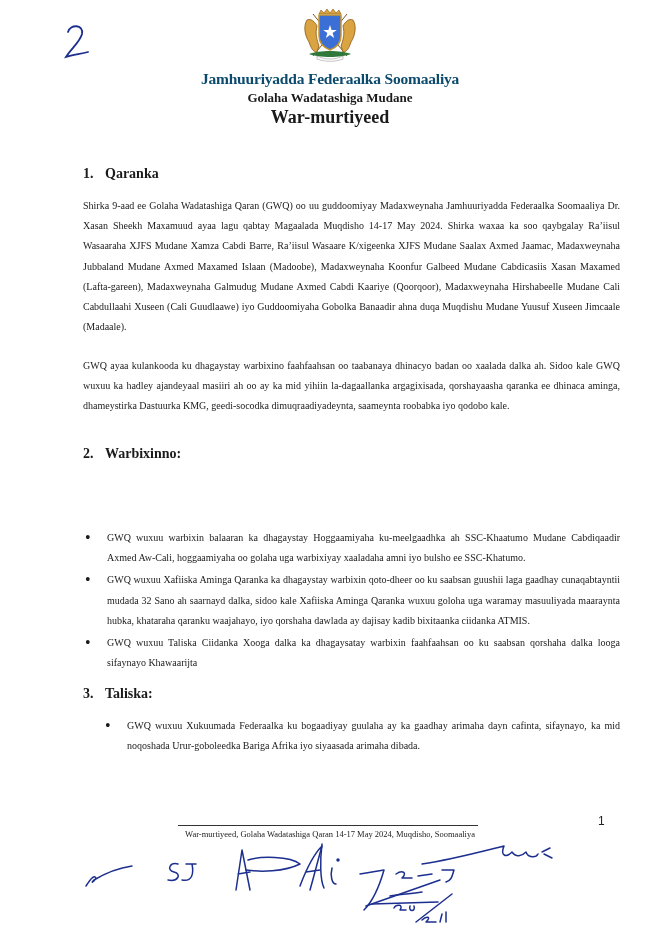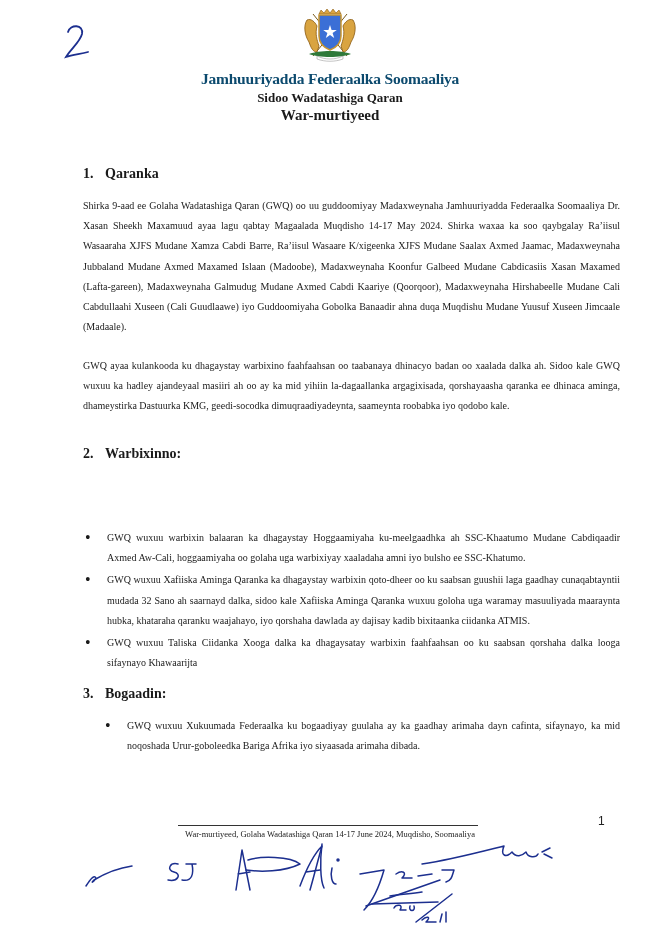--- a/index.html
+++ b/index.html
@@ -4,21 +4,21 @@
 <style>
   html, body { margin: 0; padding: 0; background: #ffffff; }
   body { width: 660px; height: 933px; position: relative; overflow: hidden;
          font-family: "Liberation Serif", "DejaVu Serif", serif; color: #1a1a1a; }
   .abs { position: absolute; }
   .handwritten-number { left: 60px; top: 22px; width: 30px; height: 40px; }
   .emblem { left: 299px; top: 6px; width: 62px; height: 58px; }
   .header { left: 0; width: 660px; text-align: center; }
   .title { top: 70px; font-size: 15.5px; font-weight: bold; color: #0c4a6e; letter-spacing: -0.2px; }
   .subtitle { top: 90px; font-size: 13px; font-weight: bold; color: #1a1a1a; }
-  .subtitle2 { top: 107px; font-size: 15px; font-weight: bold; color: #1a1a1a; }
+  .subtitle2 { top: 107px; font-size: 18px; font-weight: bold; color: #1a1a1a; }
   .content { left: 83px; width: 537px; font-size: 10px; line-height: 20.2px; }
   .section-heading { font-weight: bold; font-size: 14px; }
   .section-heading .num { display: inline-block; width: 22px; }
   p.para { margin: 0; text-align: justify; }
   ul.bullets { list-style: none; margin: 0; padding: 0; }
   ul.bullets li { position: relative; padding-left: 24px; text-align: justify; margin-bottom: 2px; }
   ul.bullets li::before { content: "•"; position: absolute; left: 2px; top: 0; font-size: 16px; }
   .underline-squiggle { text-decoration: underline wavy #4a5ab8; text-decoration-thickness: 1px; }
   .footer-line { left: 178px; top: 825px; width: 300px; height: 0; border-top: 1px solid #333; }
   .footer-text { left: 120px; top: 829px; width: 420px; text-align: center; font-size: 8.5px; color: #222; }
@@ -45,48 +45,48 @@
 
   <path d="M20 9 L42 9 L42 30 C 42 38, 36 42, 31 44 C 26 42, 20 38, 20 30 Z" fill="#3b6fd6" stroke="#c9962f" stroke-width="1.5"></path>
 
   <polygon points="31,19 32.6,24 37.8,24 33.6,27 35.2,32 31,29 26.8,32 28.4,27 24.2,24 29.4,24" fill="#ffffff"></polygon>
 
   <path d="M10 48 C 20 44, 42 44, 52 48 C 42 52, 20 52, 10 48 Z" fill="#2f7a3a"></path>
   <path d="M18 50 C 26 54, 36 54, 44 50 L 44 53 C 36 56, 26 56, 18 53 Z" fill="#ffffff" stroke="#888" stroke-width="0.5"></path>
 </svg>
 
 <div class="abs header title">Jamhuuriyadda Federaalka Soomaaliya</div>
-<div class="abs header subtitle">Sidoo Wadatashiga Qaran</div>
+<div class="abs header subtitle">Golaha Wadatashiga Mudane</div>
 <div class="abs header subtitle2">War-murtiyeed</div>
 
 <div class="abs content section-heading" style="top:164px;">
   <span class="num">1.</span><span>Qaranka</span>
 </div>
 <p class="abs content para" style="top:196px;">Shirka 9-aad ee Golaha Wadatashiga Qaran (GWQ) oo uu guddoomiyay Madaxweynaha Jamhuuriyadda Federaalka Soomaaliya Dr. Xasan Sheekh Maxamuud ayaa lagu qabtay Magaalada Muqdisho 14-17 May 2024. Shirka waxaa ka soo qaybgalay Ra’iisul Wasaaraha XJFS Mudane Xamza Cabdi Barre, Ra’iisul Wasaare K/xigeenka XJFS Mudane Saalax Axmed Jaamac, Madaxweynaha Jubbaland Mudane Axmed Maxamed Islaan (Madoobe), Madaxweynaha Koonfur Galbeed Mudane Cabdicasiis Xasan Maxamed (Lafta-gareen), Madaxweynaha Galmudug Mudane Axmed Cabdi Kaariye (Qoorqoor), Madaxweynaha Hirshabeelle Mudane Cali Cabdullaahi Xuseen (Cali Guudlaawe) iyo Guddoomiyaha Gobolka Banaadir ahna duqa Muqdishu Mudane Yuusuf Xuseen Jimcaale (Madaale).</p>
 <p class="abs content para" style="top:356px;">GWQ ayaa kulankooda ku dhagaystay warbixino faahfaahsan oo taabanaya dhinacyo badan oo xaalada dalka ah. Sidoo kale GWQ wuxuu ka hadley ajandeyaal masiiri ah oo ay ka mid yihiin la-dagaallanka argagixisada, qorshayaasha qaranka ee dhinaca aminga, dhameystirka Dastuurka KMG, geedi-socodka dimuqraadiyadeynta, saameynta roobabka iyo qodobo kale.</p>
 
 <div class="abs content section-heading" style="top:444px;">
   <span class="num">2.</span><span>Warbixinno:</span>
 </div>
 <ul class="abs content bullets" style="top:488px; left:83px;margin-top:40px;">
   <li>GWQ wuxuu warbixin balaaran ka dhagaystay Hoggaamiyaha ku-meelgaadhka ah SSC-Khaatumo Mudane Cabdiqaadir Axmed Aw-Cali, hoggaamiyaha oo golaha uga warbixiyay xaaladaha amni iyo bulsho ee SSC-Khatumo.</li>
   <li>GWQ wuxuu Xafiiska Aminga Qaranka ka dhagaystay warbixin qoto-dheer oo ku saabsan guushii laga gaadhay cunaqabtayntii mudada 32 Sano ah saarnayd dalka, sidoo kale Xafiiska Aminga Qaranka wuxuu goloha uga waramay masuuliyada maaraynta hubka, khataraha qaranku waajahayo, iyo qorshaha dawlada ay dajisay kadib bixitaanka ciidanka ATMIS.</li>
   <li>GWQ wuxuu Taliska Ciidanka Xooga dalka ka dhagaysatay warbixin faahfaahsan oo ku saabsan qorshaha dalka looga sifaynayo Khawaarijta</li>
 </ul>
 
 <div class="abs content section-heading" style="top:684px;">
-  <span class="num">3.</span><span>Bogaadin:</span>
+  <span class="num">3.</span><span>Taliska:</span>
 </div>
 <ul class="abs content bullets" style="top:716px; left:103px; width:517px;">
   <li>GWQ wuxuu Xukuumada Federaalka ku bogaadiyay guulaha ay ka gaadhay arimaha dayn cafinta, sifaynayo, ka mid noqoshada Urur-goboleedka Bariga Afrika iyo siyaasada arimaha dibada.</li>
 </ul>
 
 <div class="abs page-number">1</div>
 <div class="abs footer-line"></div>
-<div class="abs footer-text">War-murtiyeed, Golaha Wadatashiga Qaran 14-17 June 2024, Muqdisho, Soomaaliya</div>
+<div class="abs footer-text">War-murtiyeed, Golaha Wadatashiga Qaran 14-17 May 2024, Muqdisho, Soomaaliya</div>
 
 <svg class="abs signatures" viewBox="0 0 590 93" fill="none" stroke="#1c2f8f" stroke-width="1.5" stroke-linecap="round" stroke-linejoin="round">
   <g>
     <path d="M26 46 C 30 40, 34 34, 36 38 C 34 42, 30 44, 34 40 C 44 34, 58 28, 72 26"></path>
   </g>
   <g>
     <path d="M118 24 C 110 22, 106 30, 114 32 C 122 34, 118 42, 108 40"></path>
     <path d="M126 24 L 136 24 M 132 24 C 134 34, 132 42, 122 40"></path>
   </g>
   <g>

